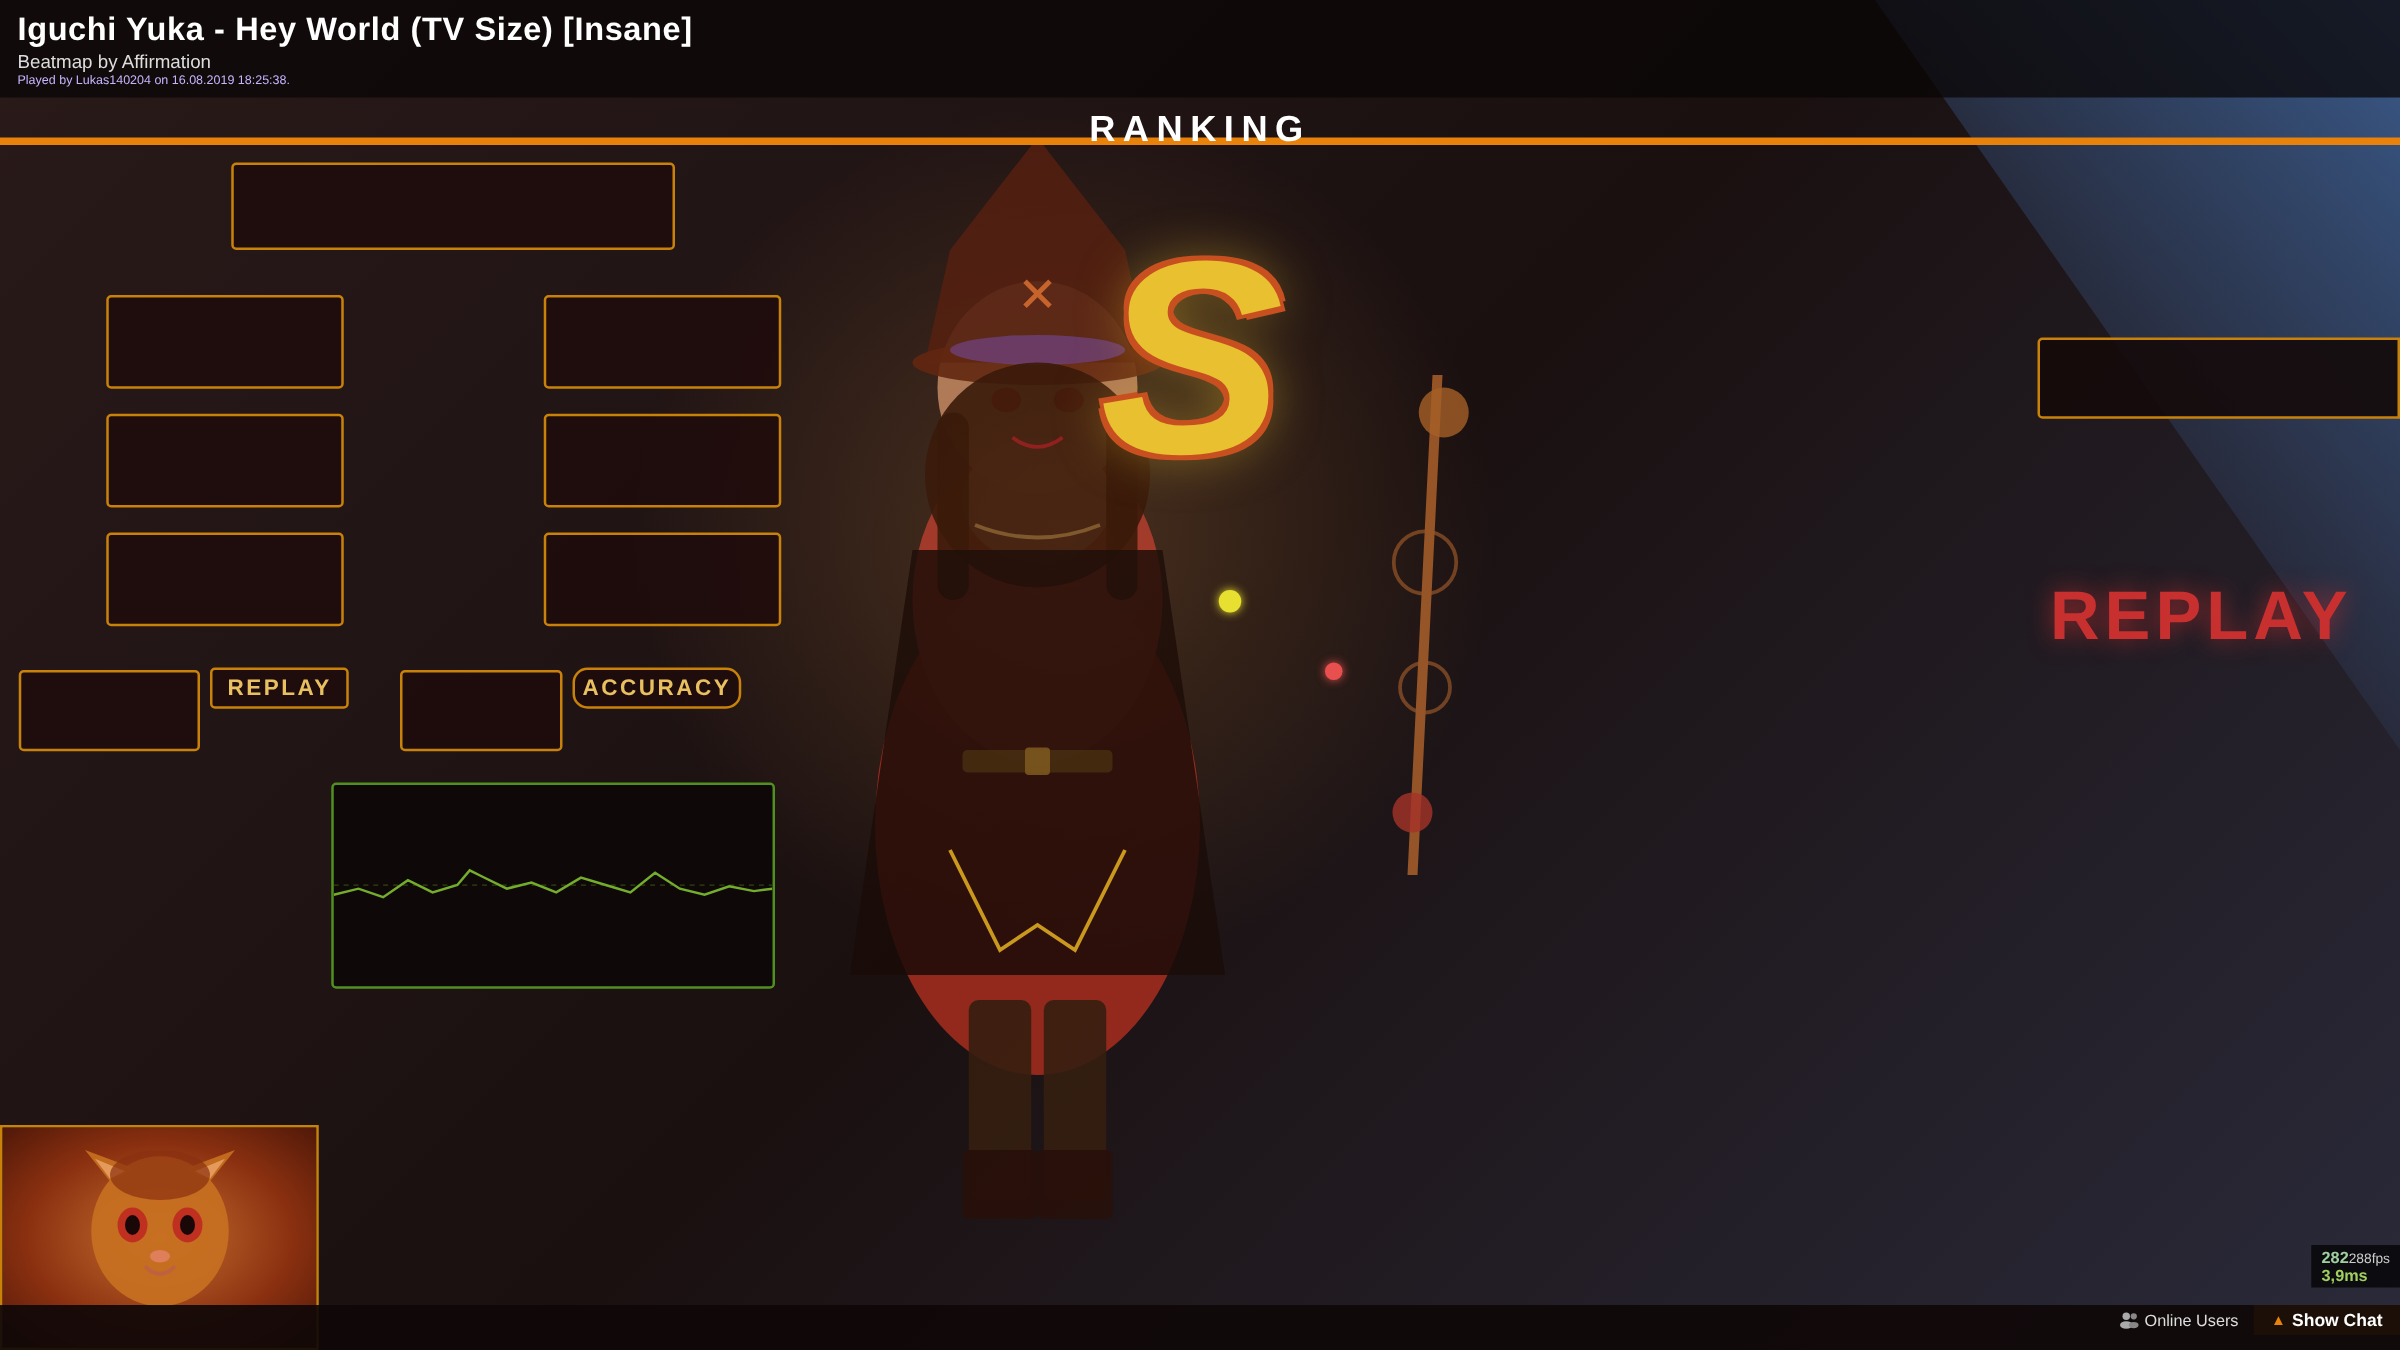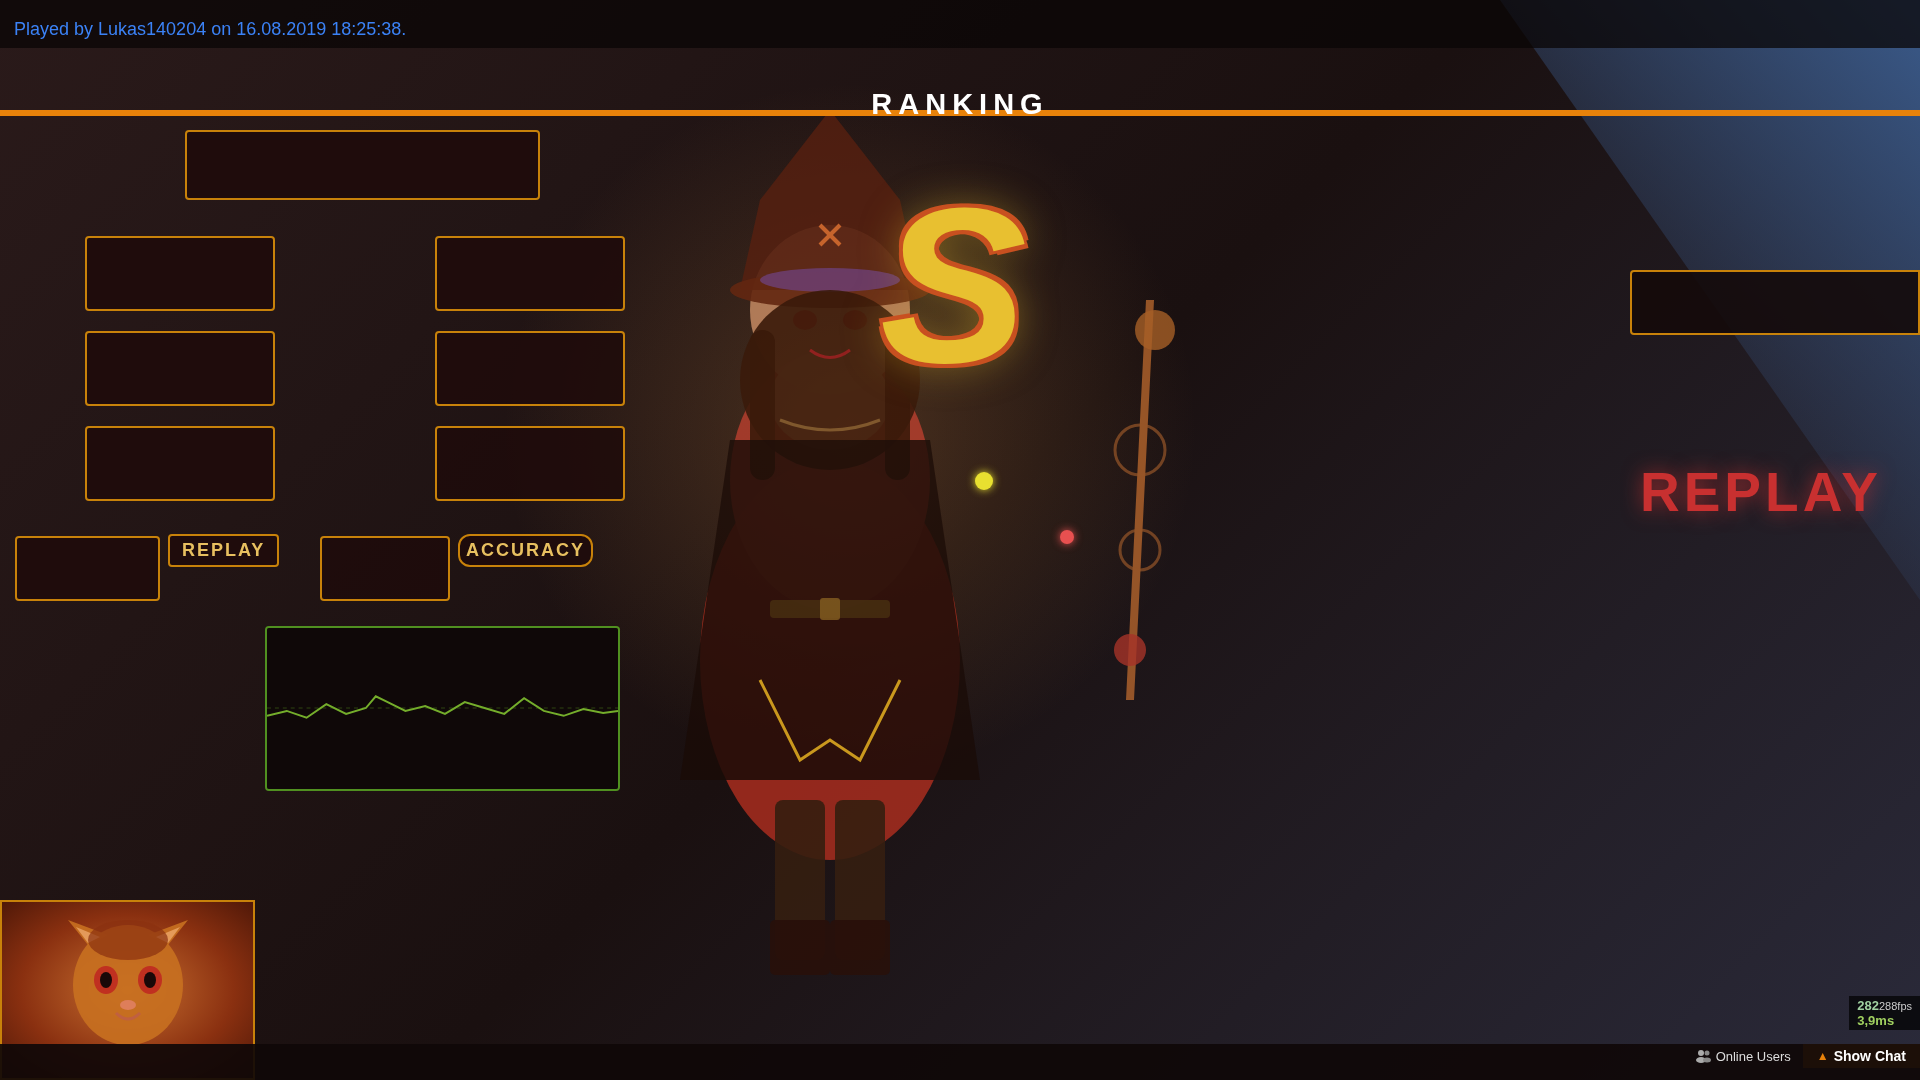--- a/index.html
+++ b/index.html
@@ -60,23 +60,23 @@
       letter-spacing: 0.5px;
     }
 
     .beatmap-info {
       font-size: 15px;
       color: #ddd;
       margin-top: 2px;
     }
 
     .played-info {
-      font-size: 18px;
-      color: #3b82f6;
-      margin-top: 11px;
+      font-size: 10px;
+      color: #c4b5fd;
+      margin-top: 1px;
     }
 
     
     .orange-bar {
       position: absolute;
       top: 110px;
       left: 0;
       width: 100%;
       height: 6px;
       background: #e8820a;
@@ -442,20 +442,22 @@
     <line x1="100" y1="0" x2="80" y2="400" stroke="#c87030" stroke-width="8" stroke-linecap="round"></line>
     <circle cx="105" cy="30" r="20" fill="#e08030" opacity="0.8"></circle>
     <circle cx="80" cy="350" r="16" fill="#e04030" opacity="0.8"></circle>
 
     <circle cx="90" cy="150" r="25" fill="none" stroke="#c87030" stroke-width="3" opacity="0.7"></circle>
     <circle cx="90" cy="250" r="20" fill="none" stroke="#c87030" stroke-width="3" opacity="0.7"></circle>
   </svg>
 </div>
 
 <div class="top-info">
+  <div class="song-title">Iguchi Yuka - Hey World (TV Size) [Insane]</div>
+  <div class="beatmap-info">Beatmap by Affirmation</div>
   <div class="played-info">Played by Lukas140204 on 16.08.2019 18:25:38.</div>
 </div>
 
 <div class="ranking-title">RANKING</div>
 
 <div class="orange-bar"></div>
 
 <div class="score-panel">
 
   <div class="score-box box-top"></div>

